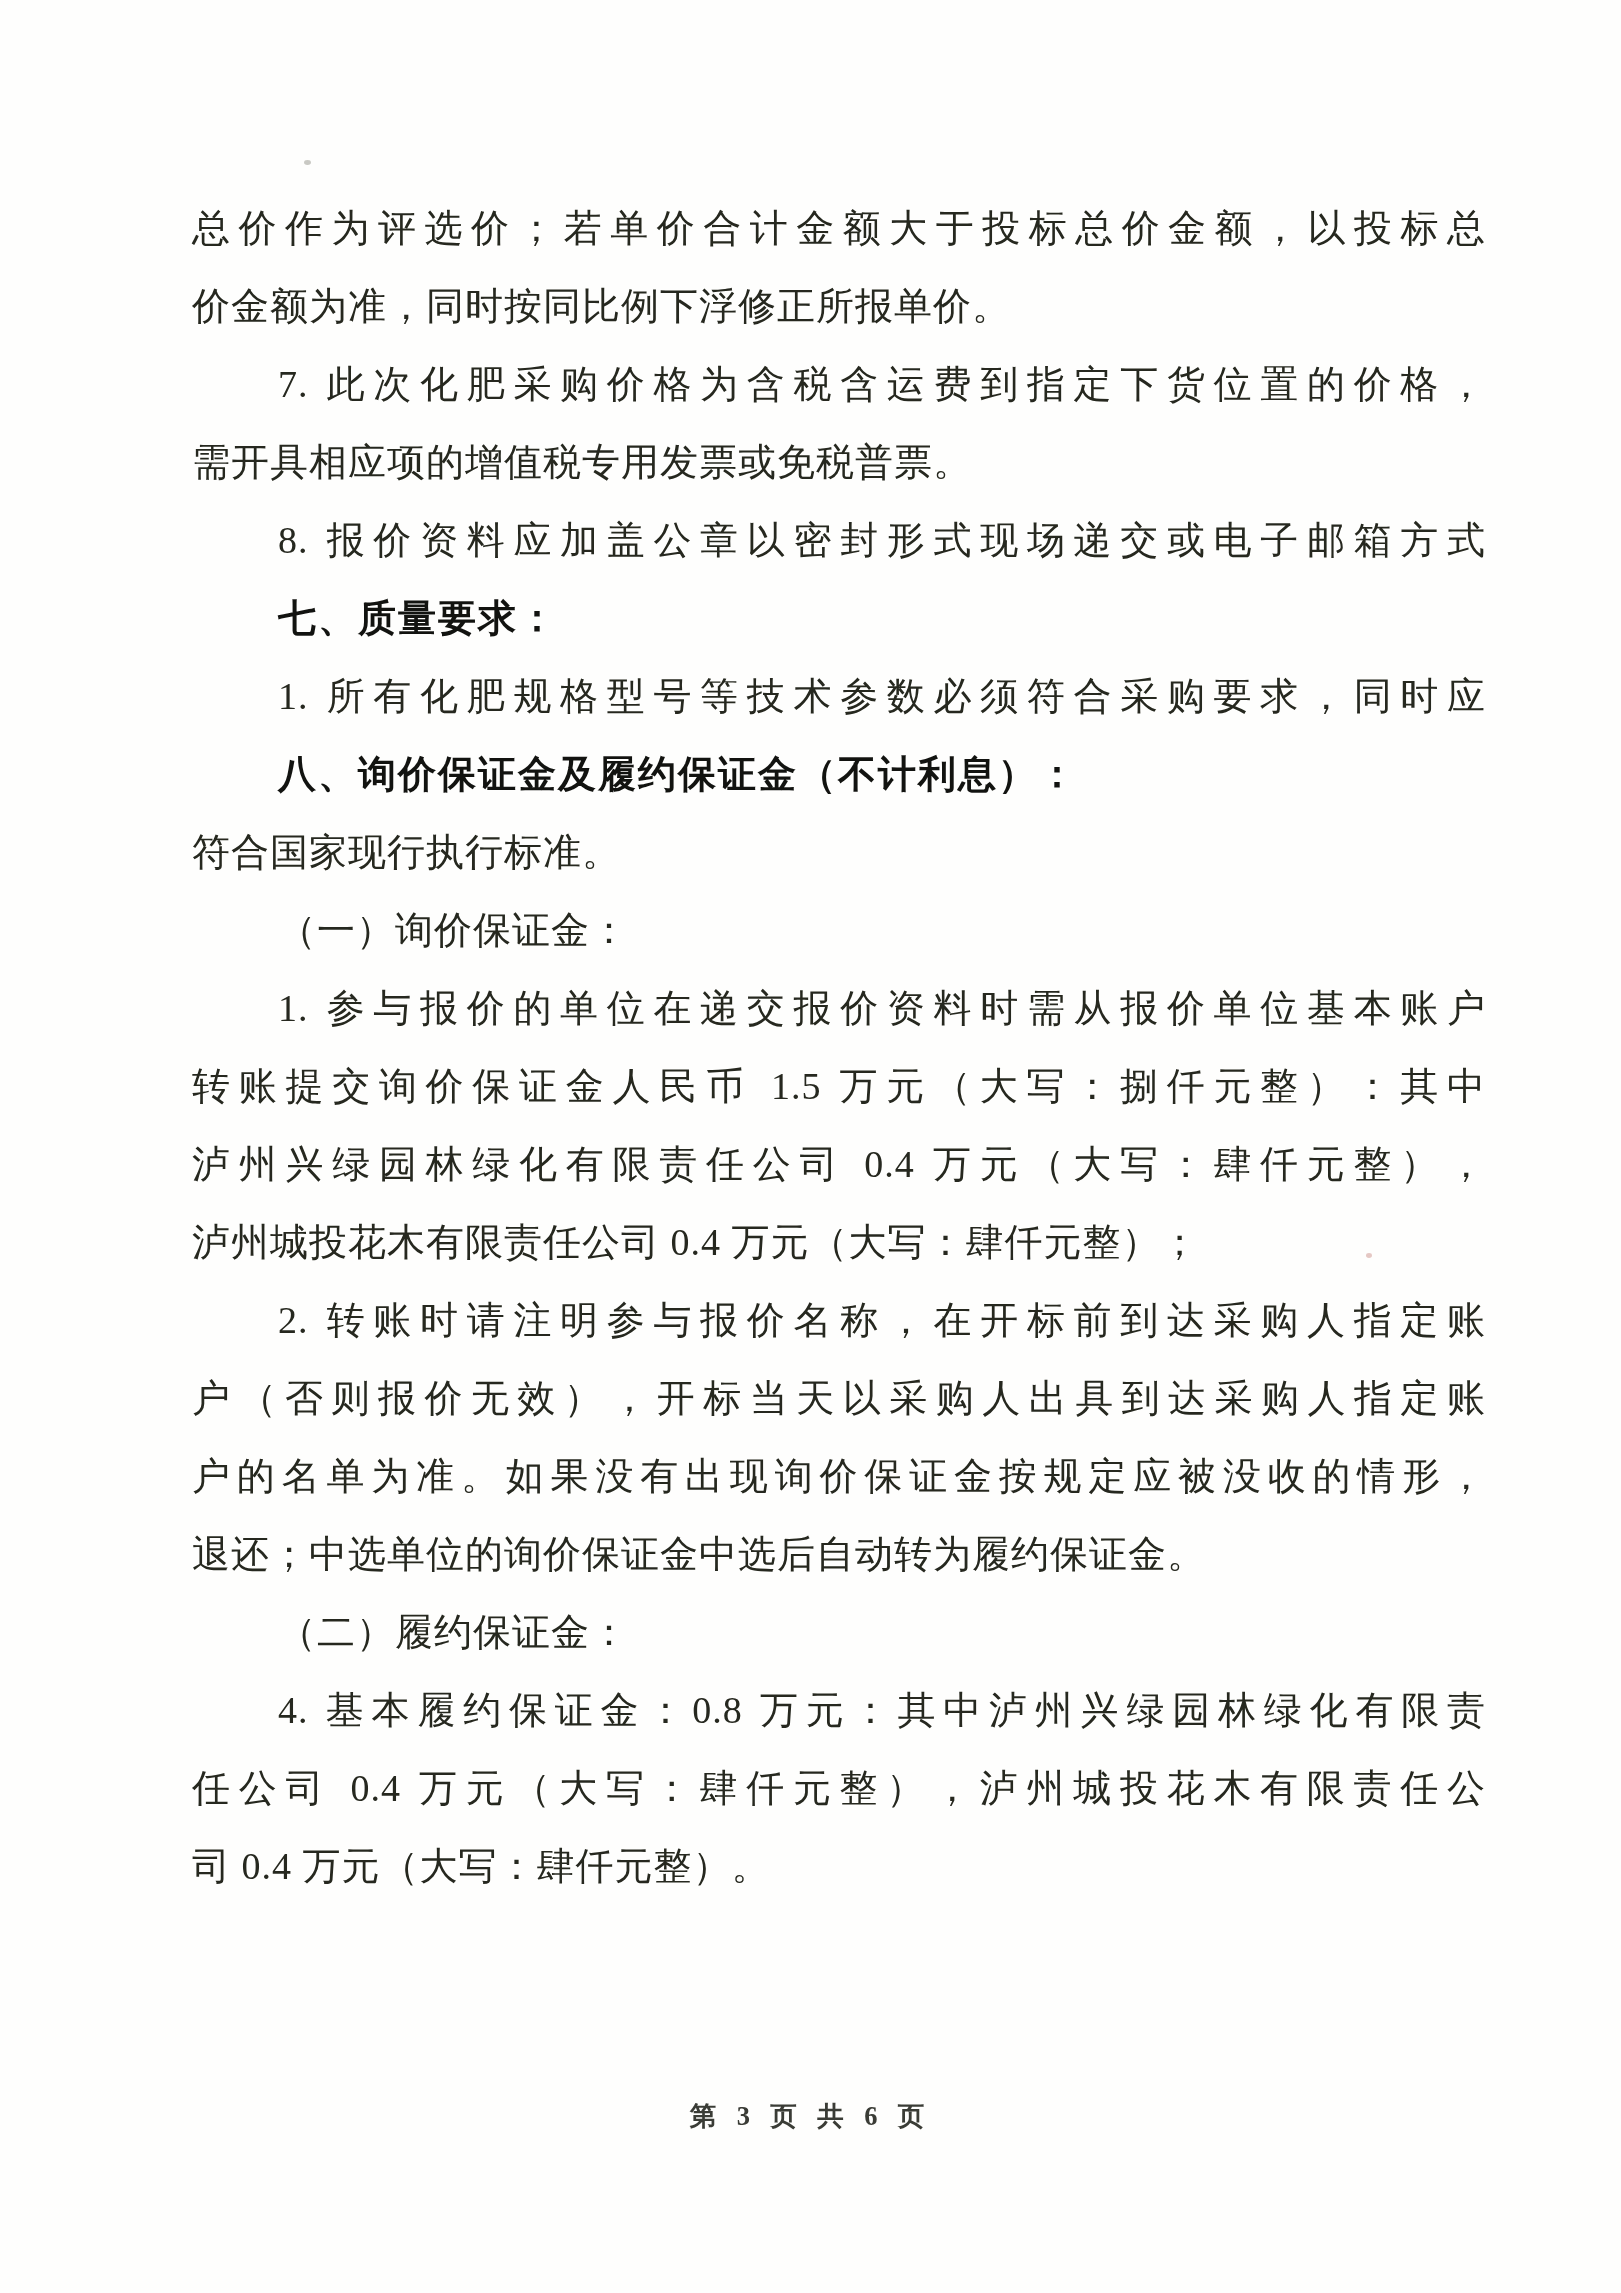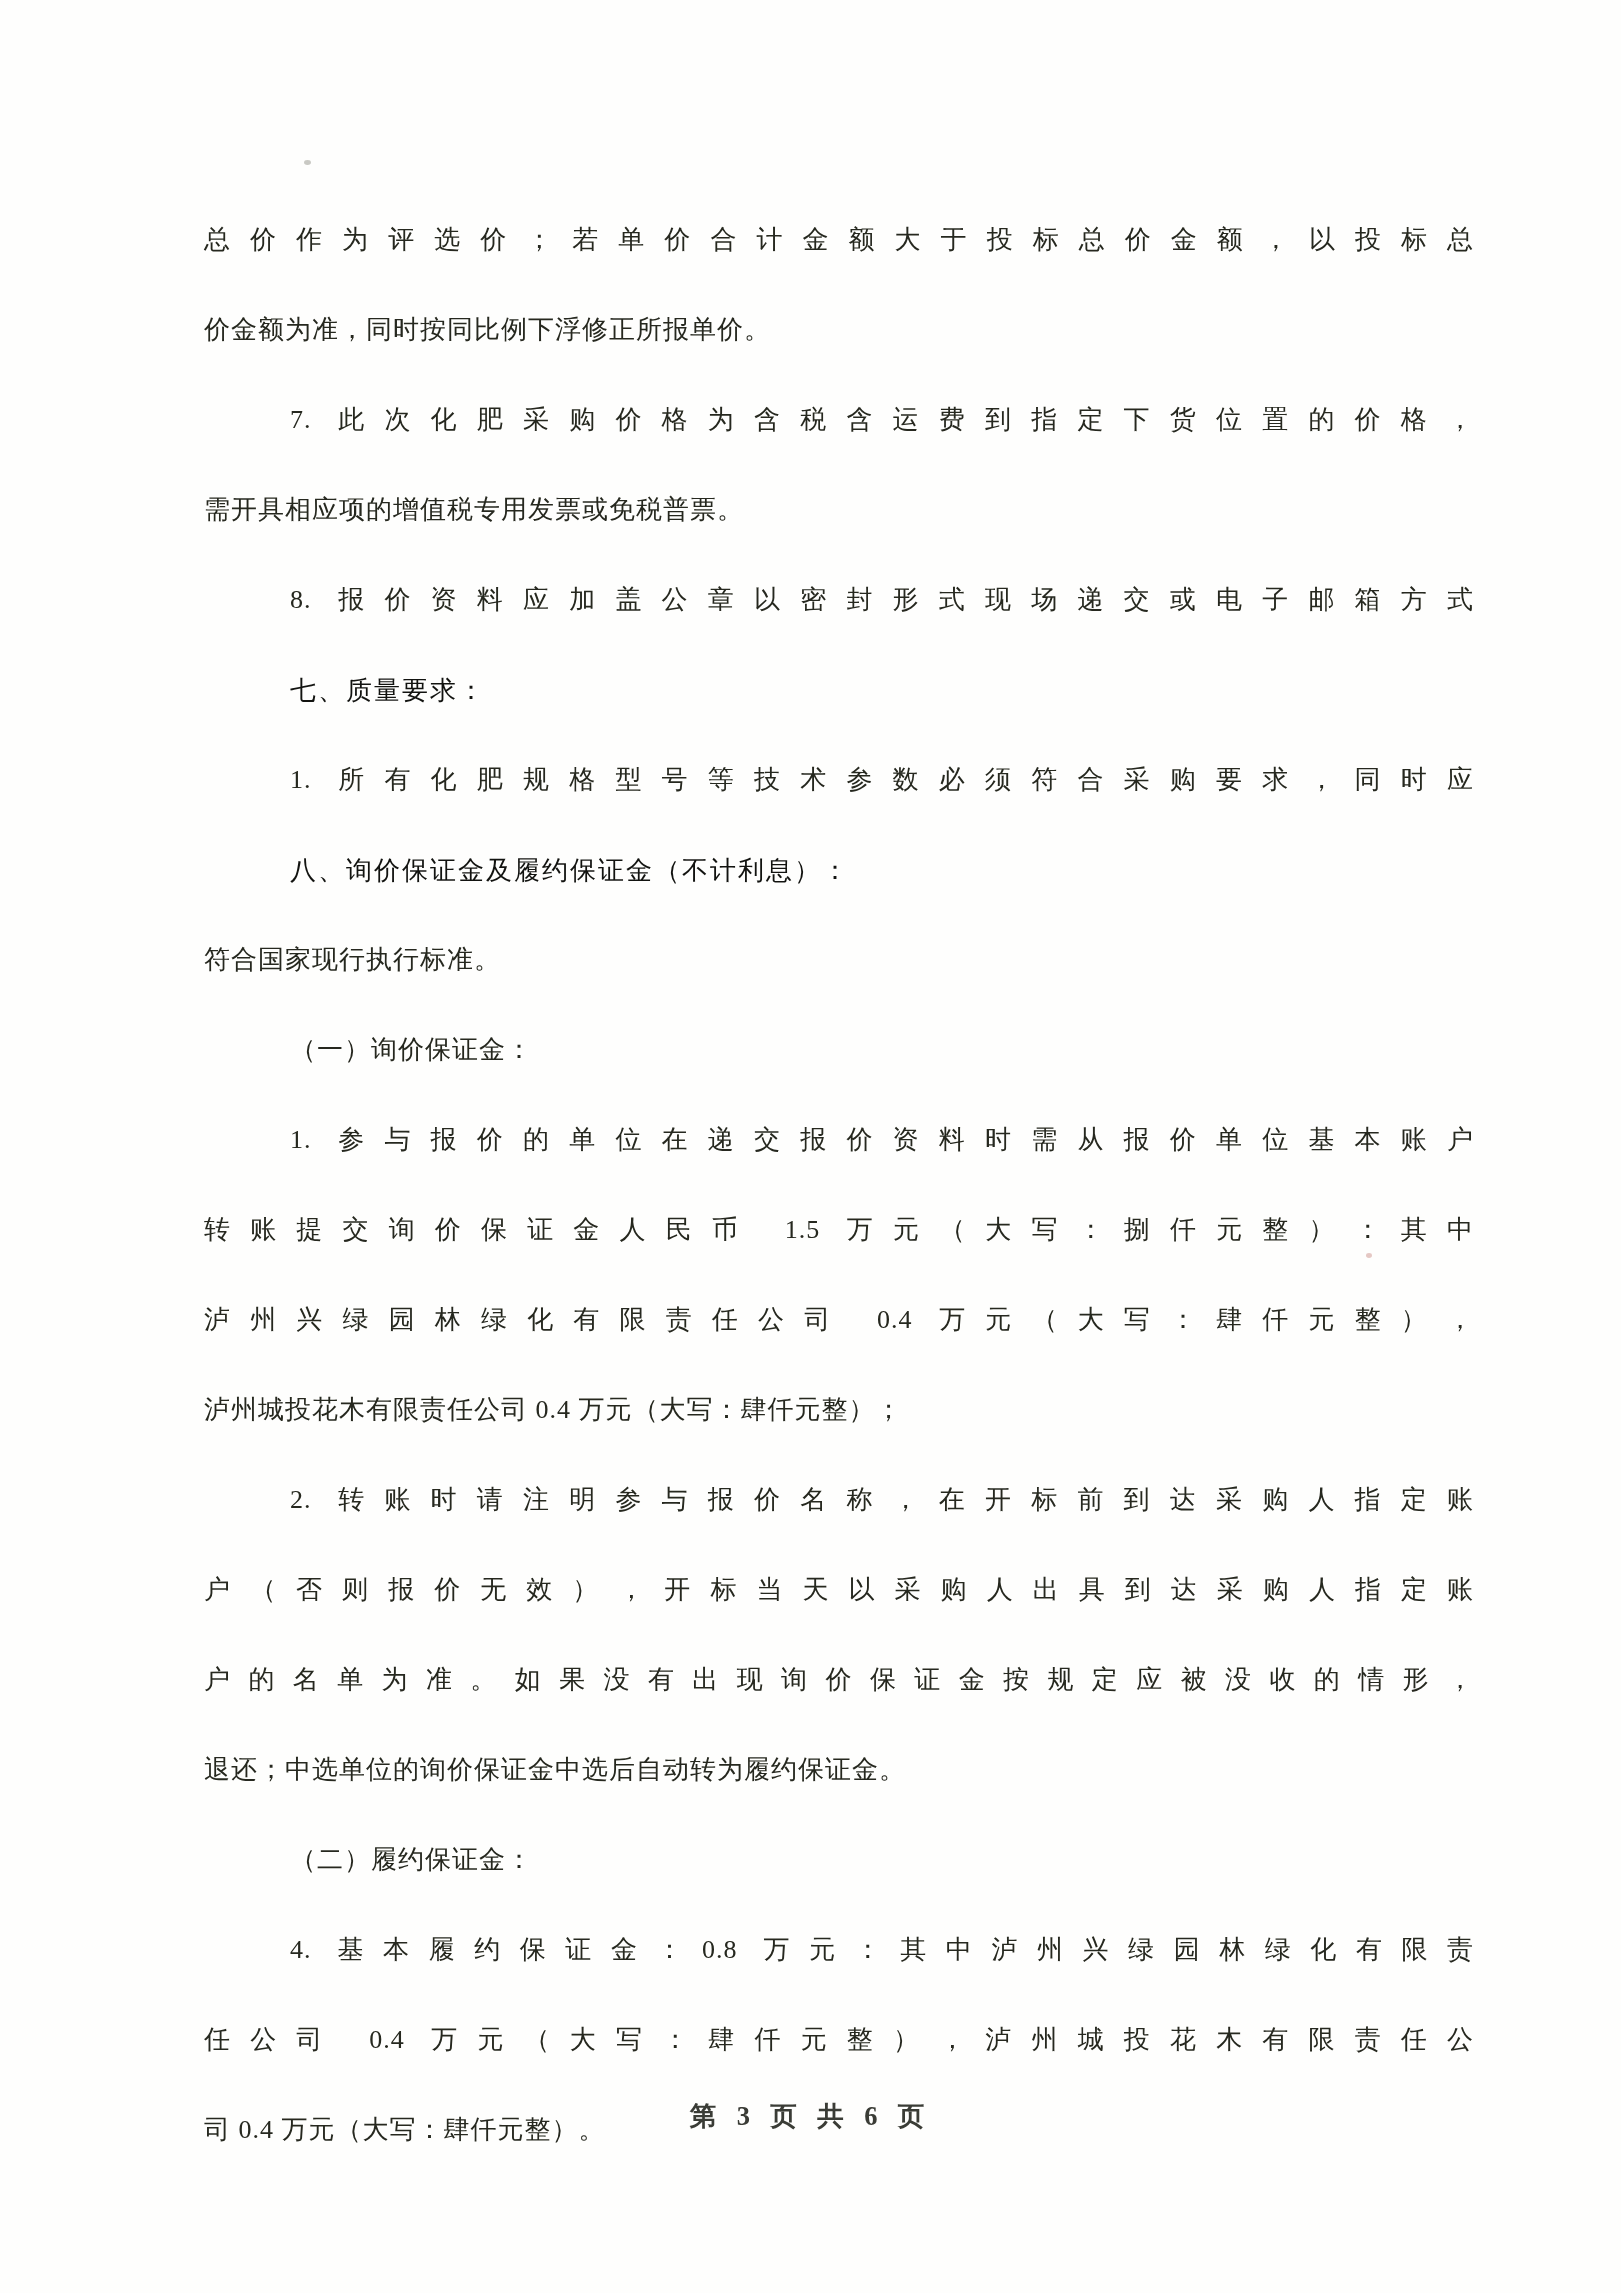--- a/index.html
+++ b/index.html
@@ -11,42 +11,42 @@
     font-family:"Liberation Serif","DejaVu Serif",serif;
     color:#26281f;
     overflow:hidden;
   }
   .doc{
     position:absolute;
     left:192px;top:189px;
     width:1294px;
   }
   .line{
-    margin:12px;
-    font-size:26px;
+    margin:0;
+    font-size:38px;
     line-height:78px;
     letter-spacing:1px;
     white-space:nowrap;
     text-align:left;
   }
   .line.fill{
     white-space:normal;
     text-align:justify;
     text-align-last:justify;
   }
   .line.indent{
     padding-left:86px;
   }
   .line.fill.indent{
     text-indent:86px;
     padding-left:0;
   }
   .line.heading{
     font-family:"Liberation Sans","DejaVu Sans",sans-serif;
-    font-weight:400;
+    font-weight:700;
     color:#121310;
     letter-spacing:2px;
   }
   .footer{
     position:absolute;
     left:0;right:0;
     top:2098px;
     text-align:center;
     font-size:26.5px;
     letter-spacing:6.9px;

